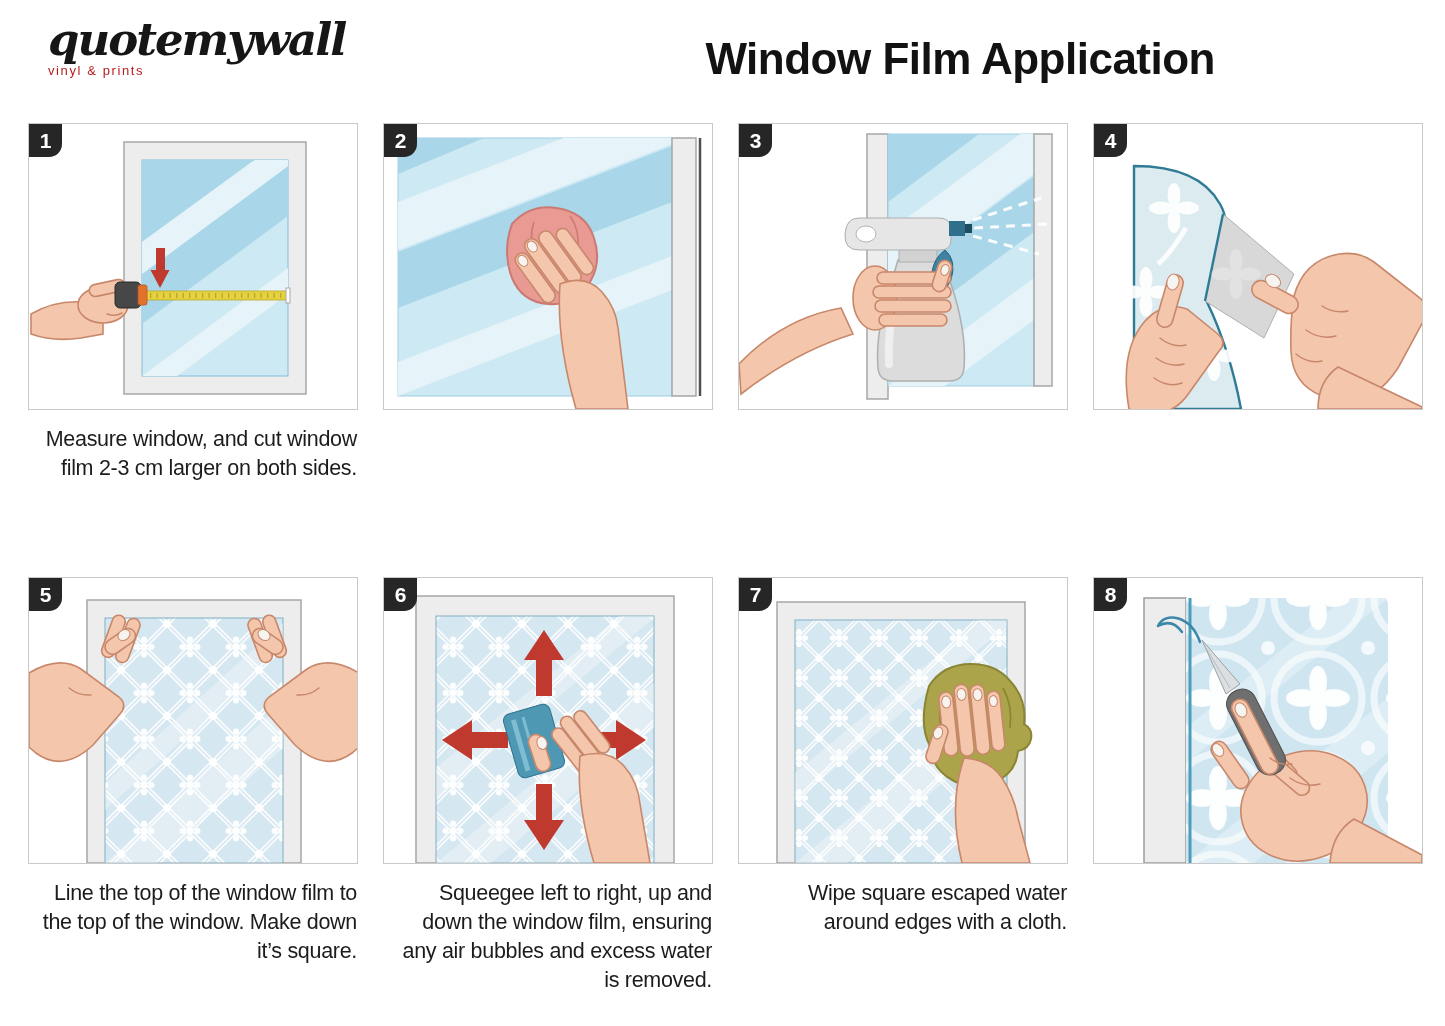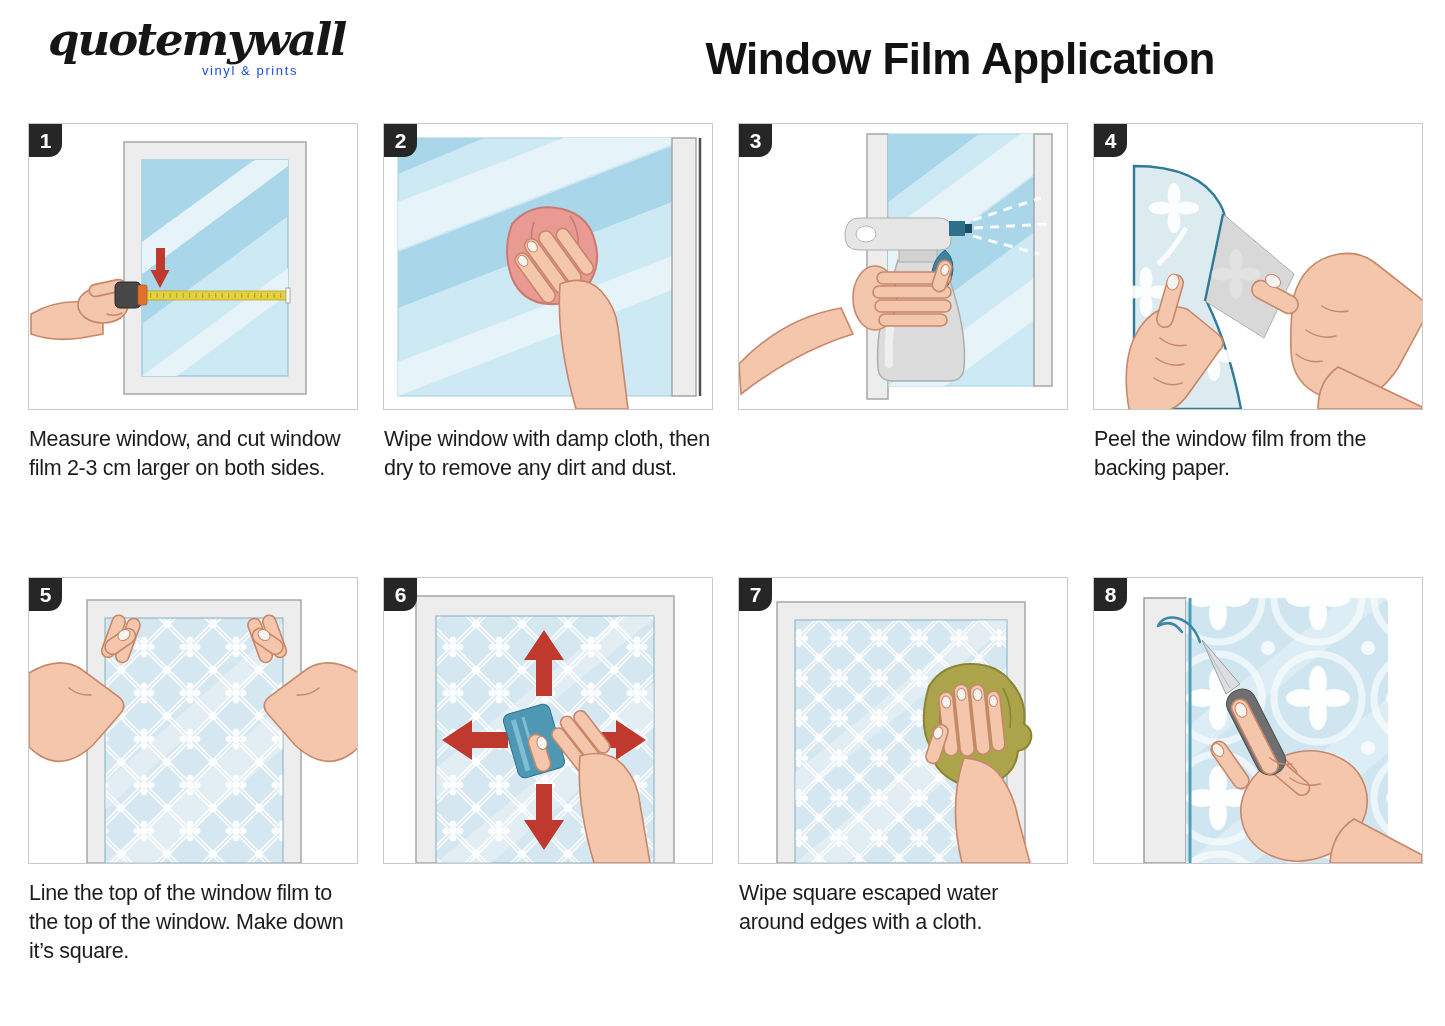--- a/index.html
+++ b/index.html
@@ -5,41 +5,41 @@
   html,body{margin:0;padding:0;}
   body{
     width:1445px;height:1026px;background:#ffffff;position:relative;overflow:hidden;
     font-family:"Liberation Sans", sans-serif;color:#1c1c1e;
   }
   .logo{position:absolute;left:48px;top:16px;width:250px;}
   .logo-name{
     font-family:"DejaVu Serif", serif;font-style:italic;font-weight:700;
     font-size:45px;letter-spacing:-2px;color:#161616;line-height:1.05;white-space:nowrap;
   }
-  .logo-tag{font-size:13px;letter-spacing:1.6px;color:#1d4ed8;text-align:right;margin-top:0px;}
+  .logo-tag{font-size:13px;letter-spacing:1.6px;color:#b91c1c;text-align:left;margin-top:0px;}
   .title{
     position:absolute;top:34px;left:230px;width:985px;text-align:right;
     font-size:44px;font-weight:700;color:#121212;letter-spacing:-0.5px;
   }
   .row{position:absolute;left:28px;display:grid;grid-template-columns:repeat(4,330px);column-gap:25px;}
   .row1{top:123px;}
   .row2{top:577px;}
   .cell{width:330px;}
   .panel{
     position:relative;width:330px;height:287px;background:#fff;
     border:1px solid #c9c9c9;box-sizing:border-box;overflow:hidden;
   }
   .panel svg{position:absolute;left:0;top:0;width:328px;height:285px;display:block;}
   .badge{
     position:absolute;top:0;left:0;width:33px;height:33px;background:#262626;color:#fff;
     font-size:21px;font-weight:600;display:flex;align-items:center;justify-content:center;
     border-radius:0 0 13px 0;z-index:2;
   }
   .caption{
-    margin-top:15px;text-align:left;font-size:21.5px;line-height:29px;
+    margin-top:15px;text-align:right;font-size:21.5px;line-height:29px;
     color:#1c1c1e;letter-spacing:-0.3px;padding:0 1px;
   }
   
   svg .skin{fill:#f4c7ac;stroke:#c8876a;stroke-width:1.6px;}
   svg .nail{fill:#f7f3ef;stroke:#c8876a;stroke-width:1px;}
   svg .frame{fill:#ededed;stroke:#a6a6a6;stroke-width:1.5px;}
   svg .red{fill:#bf392e;}
   svg .kn{stroke:#c8876a;stroke-width:1.5px;fill:none;stroke-linecap:round;}
 </style>
 </head>
@@ -122,21 +122,20 @@
             <rect class="skin" x="158" y="102" width="14" height="64" rx="7"></rect>
             <rect class="skin" x="174" y="104" width="14" height="62" rx="7"></rect>
             <rect class="skin" x="190" y="112" width="13" height="54" rx="6.5"></rect>
             <ellipse class="nail" cx="149" cy="116" rx="4.5" ry="6"></ellipse>
             <ellipse class="nail" cx="165" cy="110" rx="4.5" ry="6"></ellipse>
           </g>
           <path class="skin" d="M176 160 q26 -10 42 8 q14 16 16 36 l10 81 h-52 q-20 -70 -16 -125 z"></path>
         </g>
       </svg>
     </div>
-    <div class="caption">Wipe window with damp cloth, then dry to remove any dirt and dust.</div>
   </div>
 
   <div class="cell">
     <div class="panel">
       <div class="badge">3</div>
       <svg viewBox="0 0 328 285">
         <g>
           <rect x="128" y="10" width="21" height="265" class="frame"></rect>
           <rect x="149" y="10" width="146" height="252" fill="#cde9f4" stroke="#9fcfe3"></rect>
           <clipPath id="g3clip">
@@ -213,21 +212,20 @@
         </g>
         <g>
           <path class="skin" d="M200 172 q10 -36 45 -42 q20 -3 35 8 l46 36 q10 10 4 22 l-26 48 q-30 46 -76 28 q-30 -12 -31 -45 q-1 -30 3 -55 z"></path>
           <rect class="skin" x="172" y="148" width="18" height="50" rx="9" transform="rotate(-62 181 173)"></rect>
           <ellipse class="nail" cx="179" cy="157" rx="6" ry="8" transform="rotate(-58 179 157)"></ellipse>
           <path class="kn" d="M212 206 q14 10 30 6 M202 230 q12 10 26 7 M228 182 q12 8 26 5"></path>
           <path class="skin" d="M224 285 q0 -28 20 -42 l84 40 v2 z"></path>
         </g>
       </svg>
     </div>
-    <div class="caption">Peel the window film from the backing paper.</div>
   </div>
 </div>
 
 <div class="row row2">
 
   <div class="cell">
     <div class="panel">
       <div class="badge">5</div>
       <svg viewBox="0 0 328 285">
         <defs>
@@ -324,20 +322,21 @@
             <rect class="skin" x="182" y="140" width="13" height="52" rx="6.5"></rect>
             <rect class="skin" x="196" y="136" width="13" height="56" rx="6.5"></rect>
             <rect class="skin" x="210" y="140" width="13" height="50" rx="6.5"></rect>
           </g>
           <path class="skin" d="M196 178 q28 -8 44 10 q14 16 16 38 l10 59 h-56 q-18 -60 -14 -107 z"></path>
           <rect class="skin" x="148" y="156" width="15" height="38" rx="7.5" transform="rotate(-18 155 175)"></rect>
           <ellipse class="nail" cx="158" cy="165" rx="5" ry="6.5" transform="rotate(-18 158 165)"></ellipse>
         </g>
       </svg>
     </div>
+    <div class="caption">Squeegee left to right,  up and down the window film, ensuring any air bubbles and excess water is removed.</div>
   </div>
 
   <div class="cell">
     <div class="panel">
       <div class="badge">7</div>
       <svg viewBox="0 0 328 285">
         <defs>
           <pattern id="lat7" width="40" height="40" patternUnits="userSpaceOnUse">
             <rect width="40" height="40" fill="#d5e7f0"></rect>
             <path d="M0 0 L40 40 M40 0 L0 40" stroke="#ffffff" stroke-width="4.5" opacity="0.85"></path>

